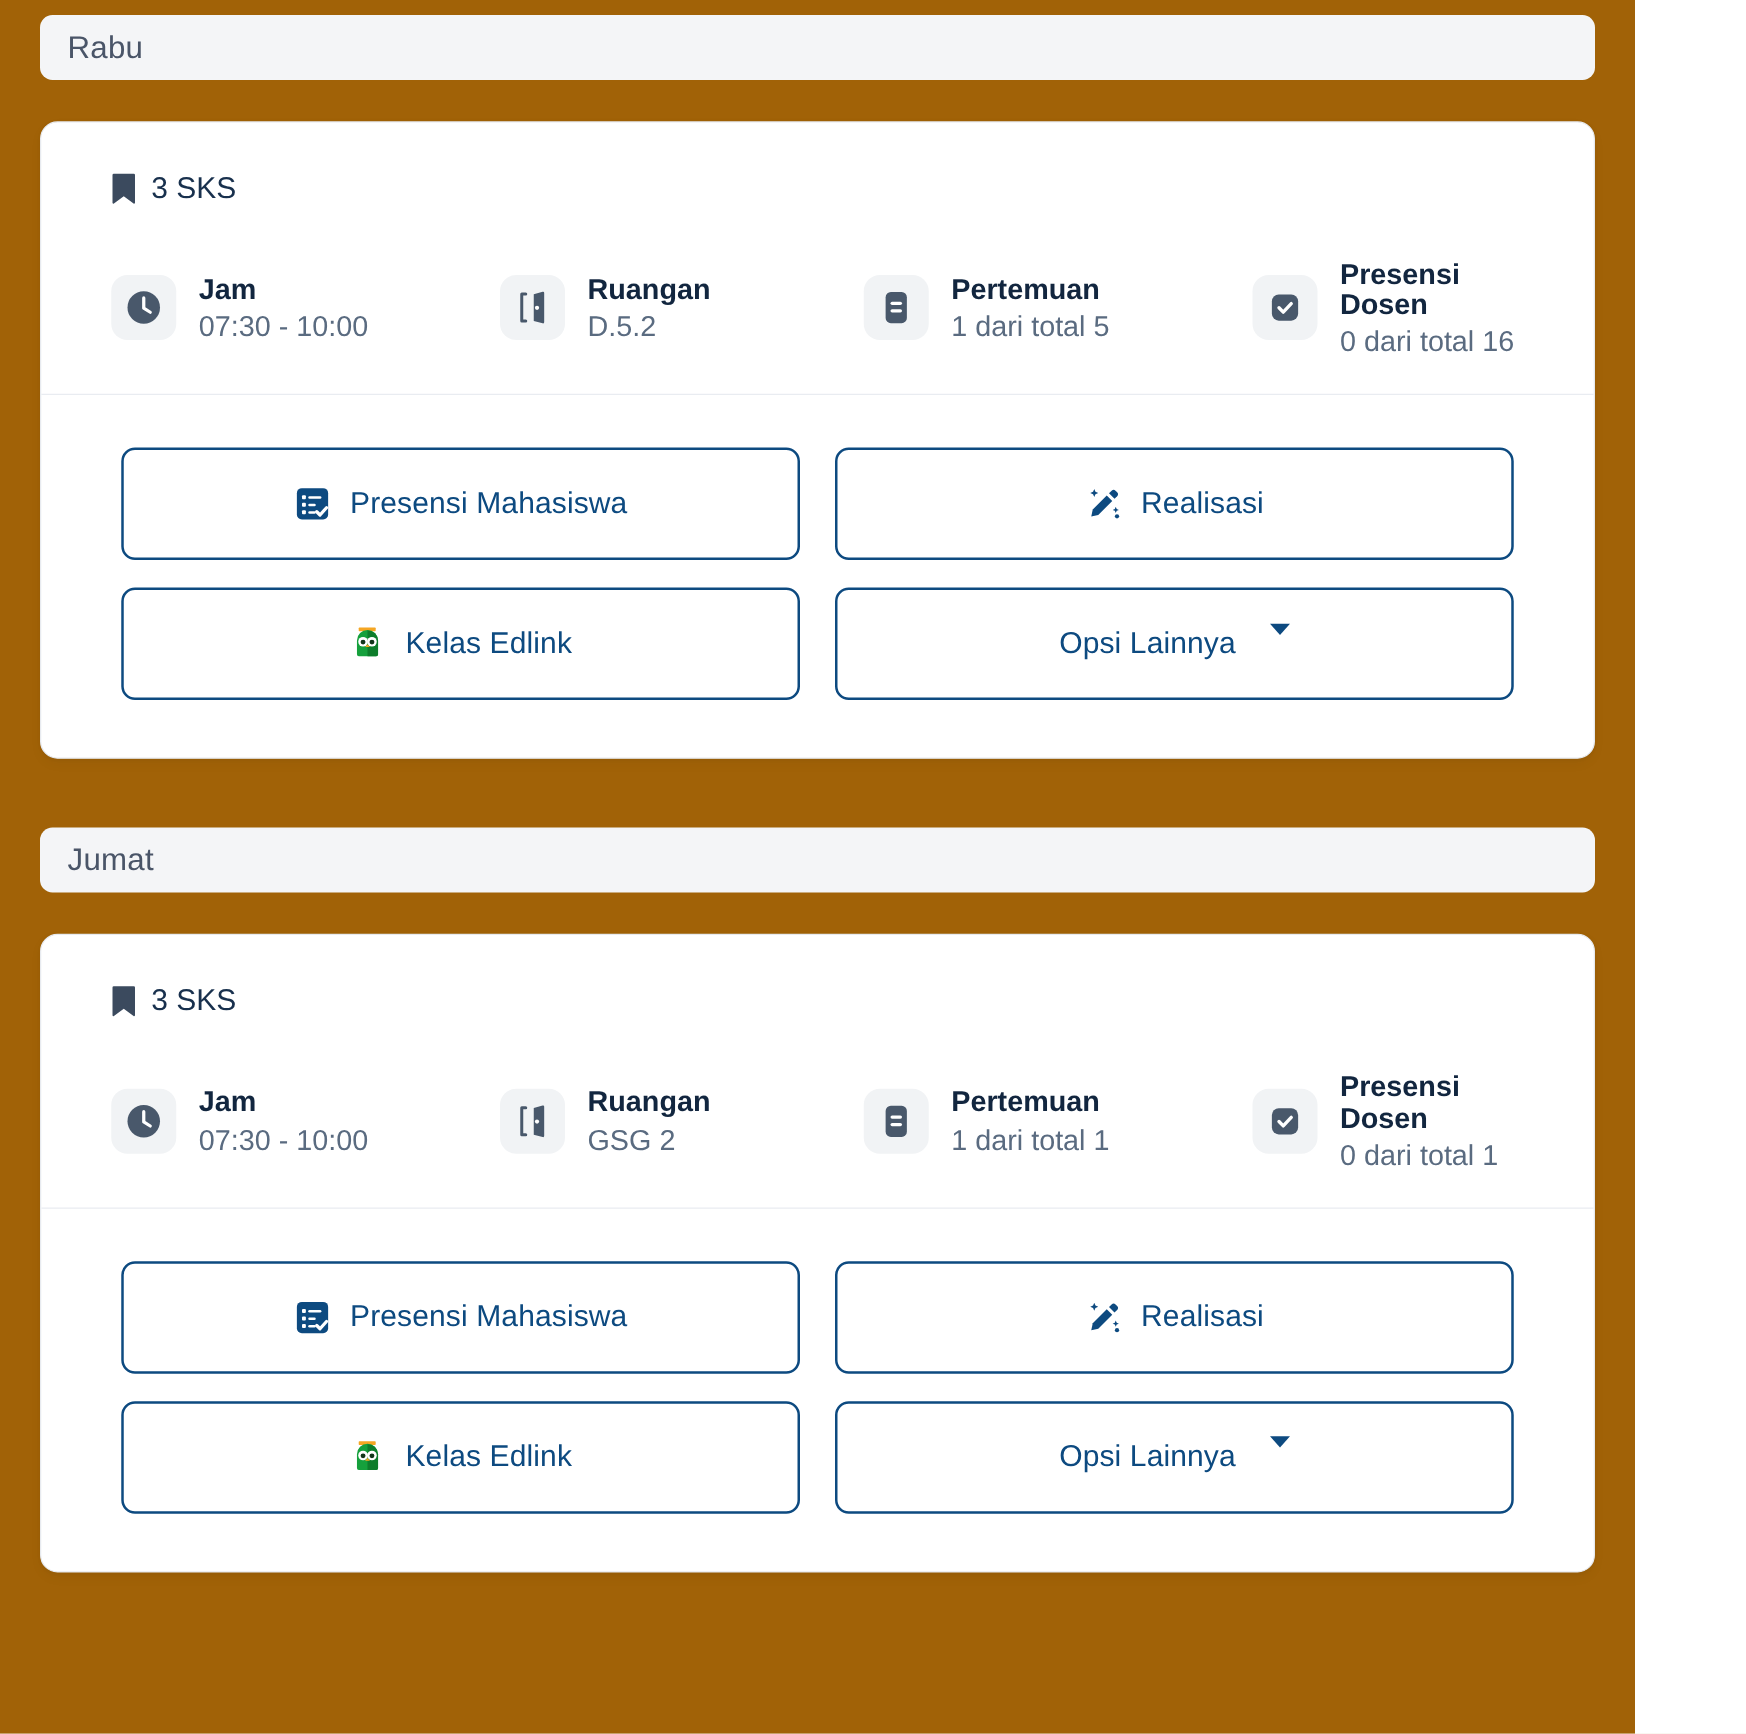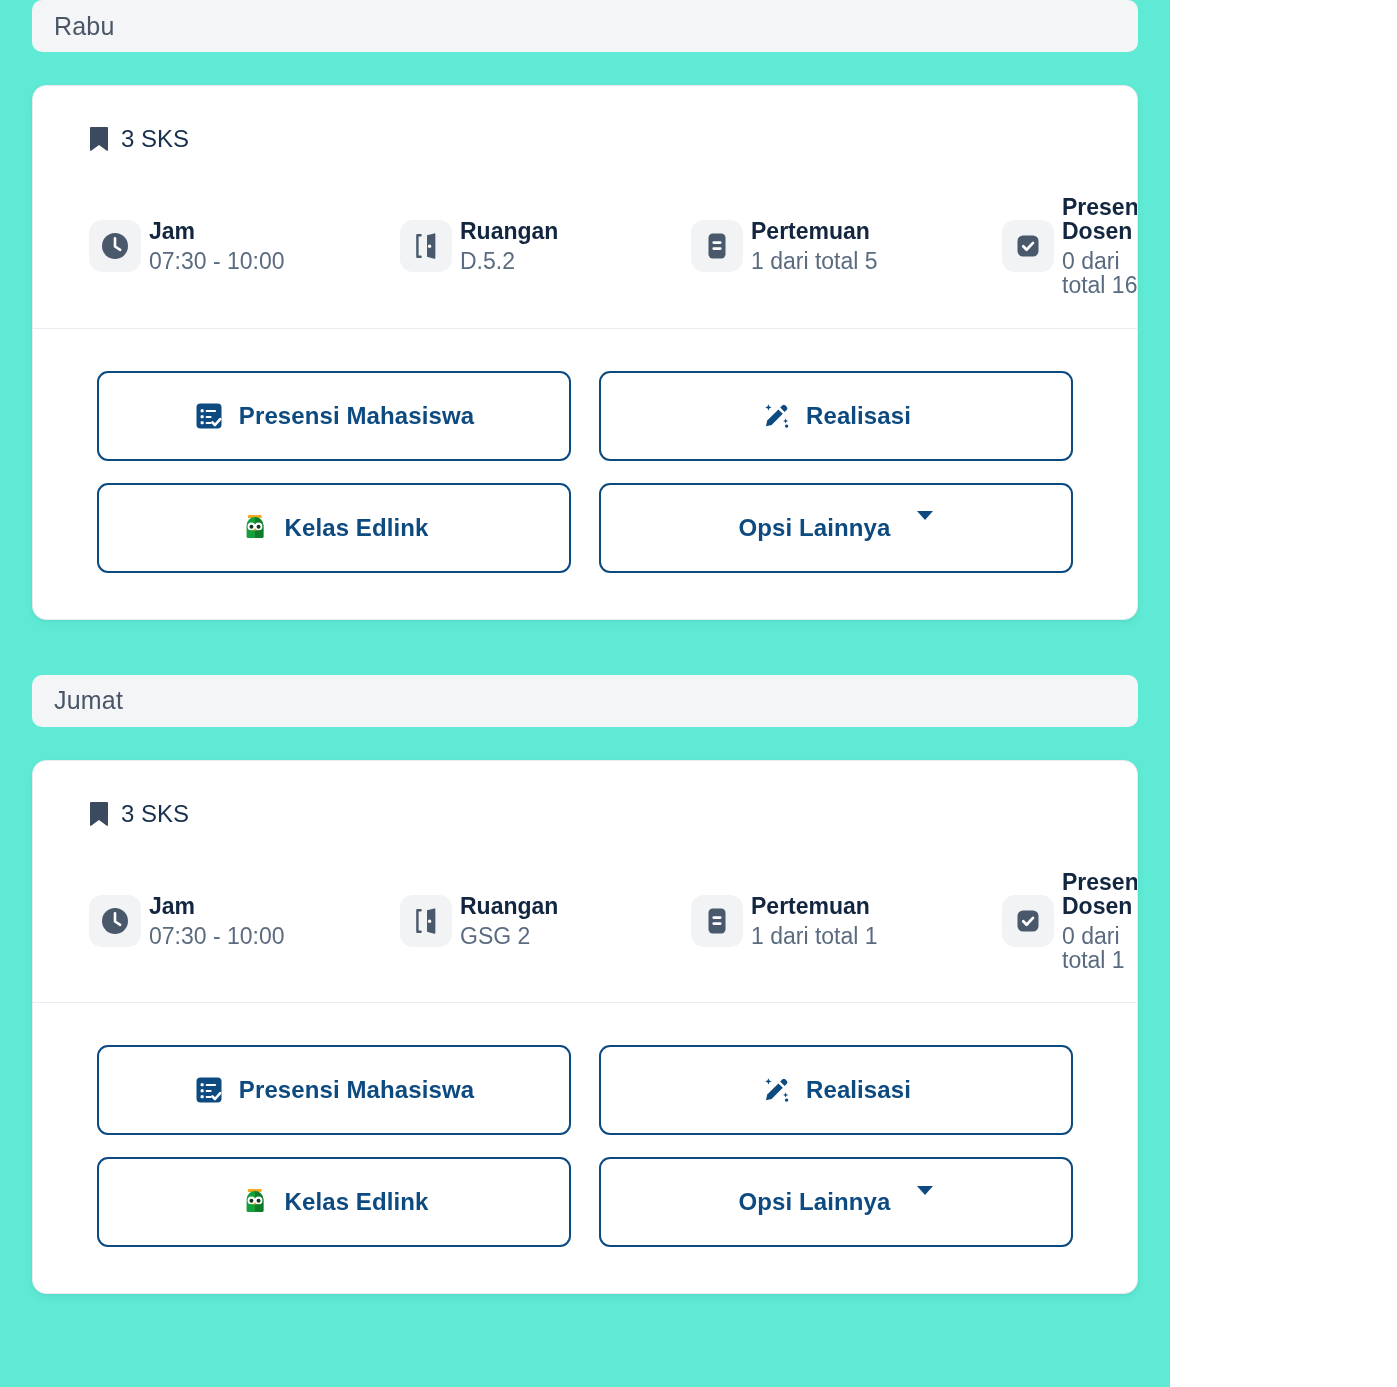--- a/index.html
+++ b/index.html
@@ -6,24 +6,24 @@
 
   html, body {
     width: 1397px;
     height: 1387px;
     background: #ffffff;
     font-family: "Liberation Sans", sans-serif;
     overflow: hidden;
   }
 
   .page {
-    width: 1170px;
+    width: 1308px;
     min-height: 1387px;
-    background: #5eead4;
-    padding: 0 32px;
+    background: #a16207;
+    padding: 12px 32px;
   }
 
   
   .day-header {
     background: #f4f5f7;
     border-radius: 10px;
     height: 52px;
     display: flex;
     align-items: center;
     padding: 0 22px;
@@ -69,21 +69,21 @@
     color: #18304d;
   }
   .bookmark-ic { width: 20px; height: 26px; display: block; }
 
   
   .info-grid {
     display: grid;
     grid-template-columns: 311px 291px 311px auto;
     margin-top: 42px;
   }
-  .info-item { display: flex; align-items: center; gap: 8px; }
+  .info-item { display: flex; align-items: center; gap: 18px; }
   .info-icon {
     width: 52px; height: 52px;
     border-radius: 13px;
     background: #f1f3f5;
     display: flex; align-items: center; justify-content: center;
     flex: none;
   }
   .info-texts { display: flex; flex-direction: column; gap: 6px; }
   .info-label {
     font-size: 23px;
@@ -116,21 +116,21 @@
     display: flex;
     align-items: center;
     justify-content: center;
     gap: 15px;
     cursor: pointer;
     font-family: "Liberation Sans", sans-serif;
   }
   .action-btn-label {
     font-size: 24px;
     color: #0d4a80;
-    font-weight: 700;
+    font-weight: 400;
     letter-spacing: .1px;
   }
   .caret {
     width: 0; height: 0;
     border-left: 8px solid transparent;
     border-right: 8px solid transparent;
     border-top: 9px solid #0d4a80;
     margin-left: 12px;
   }
 </style>

